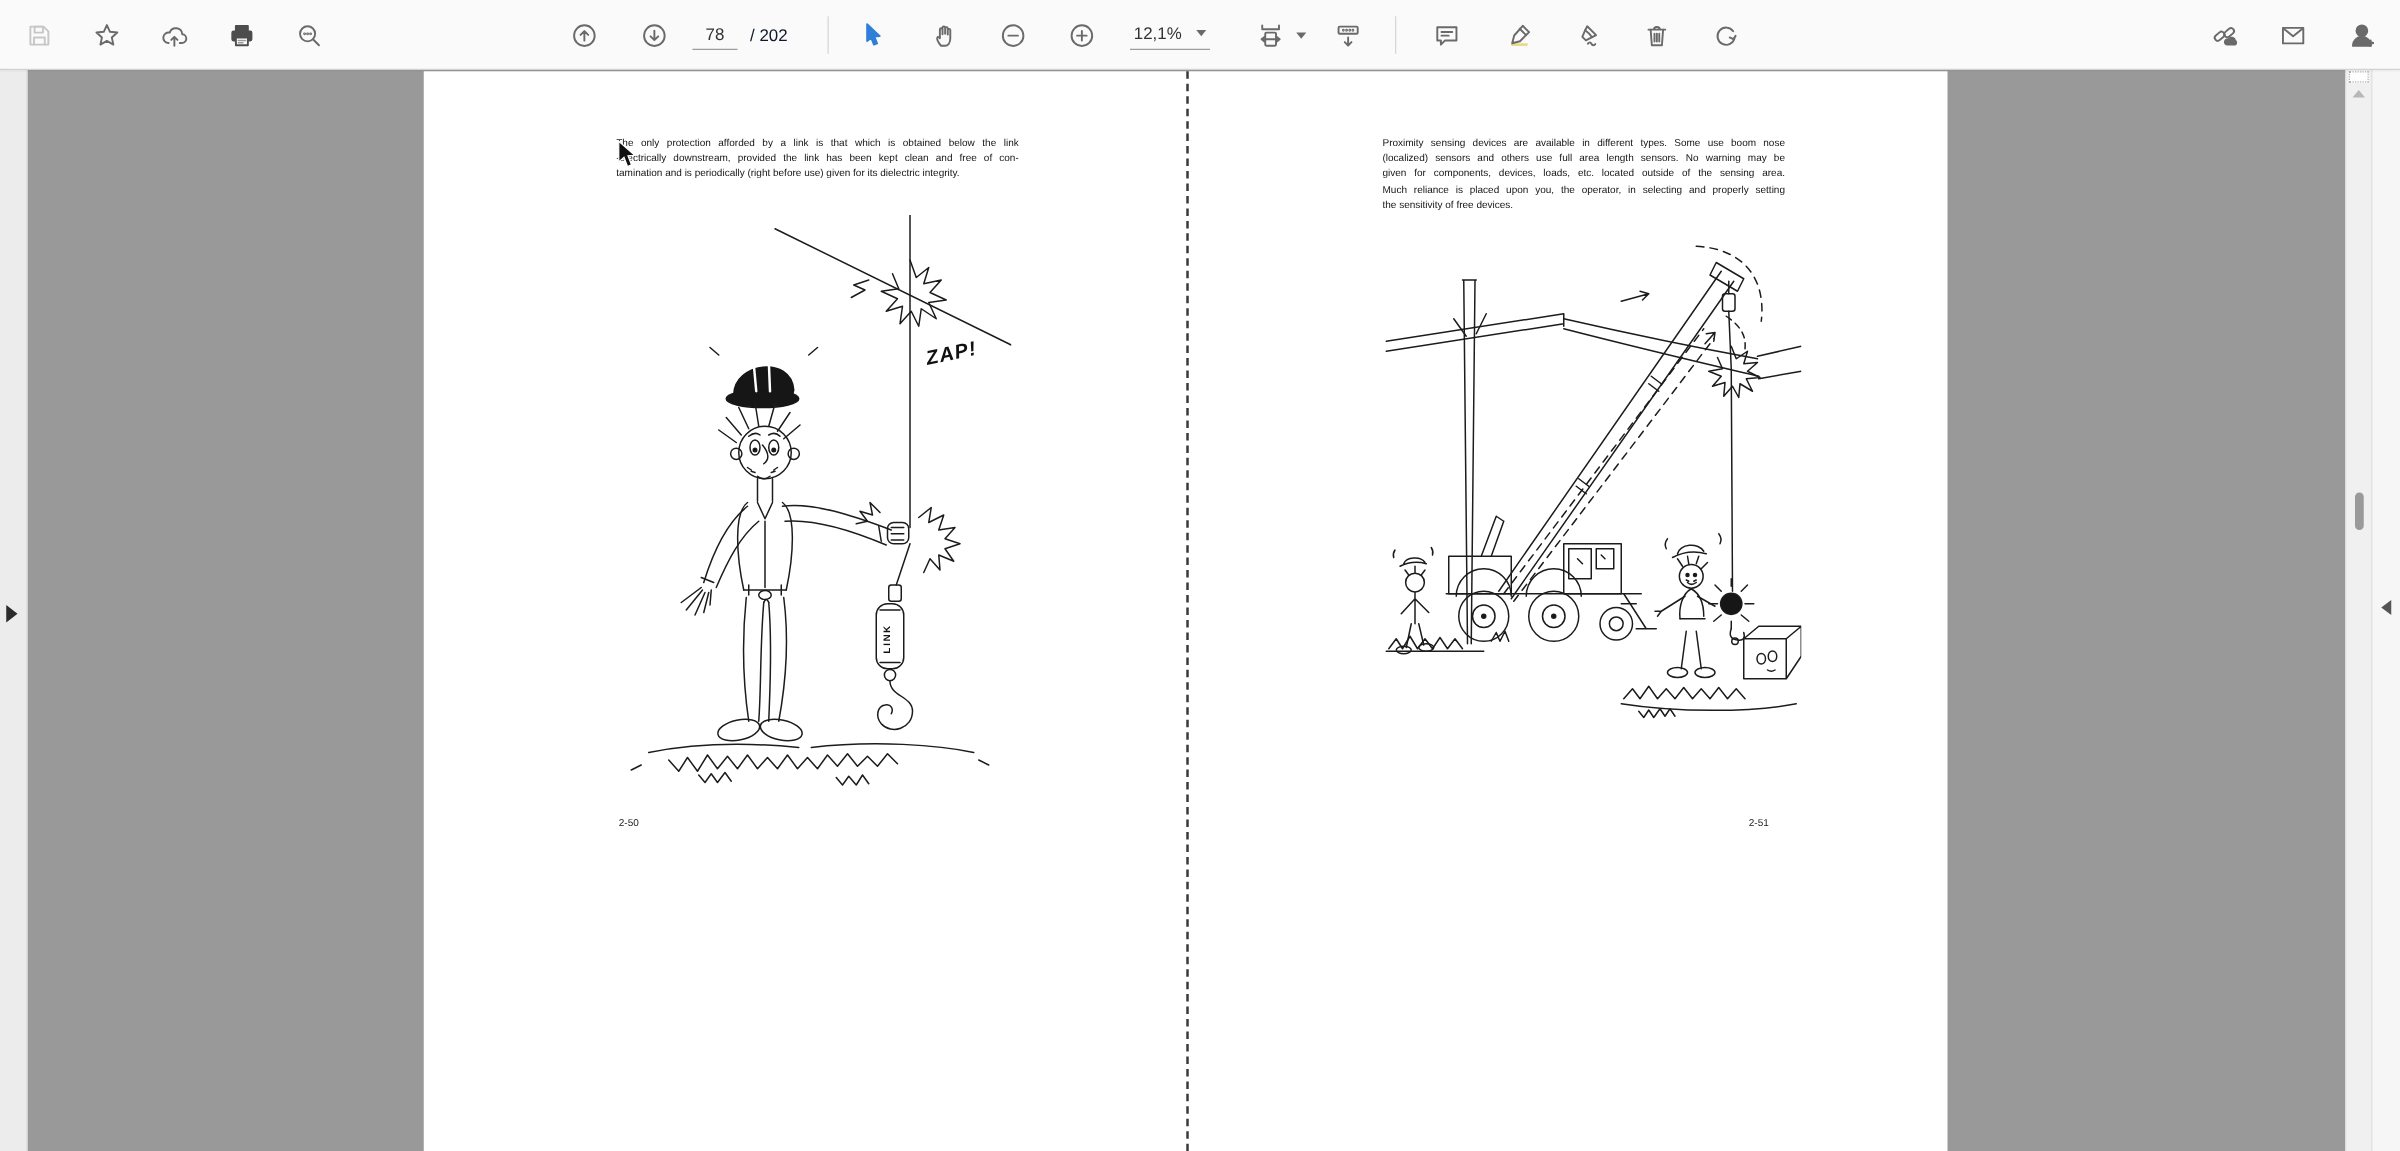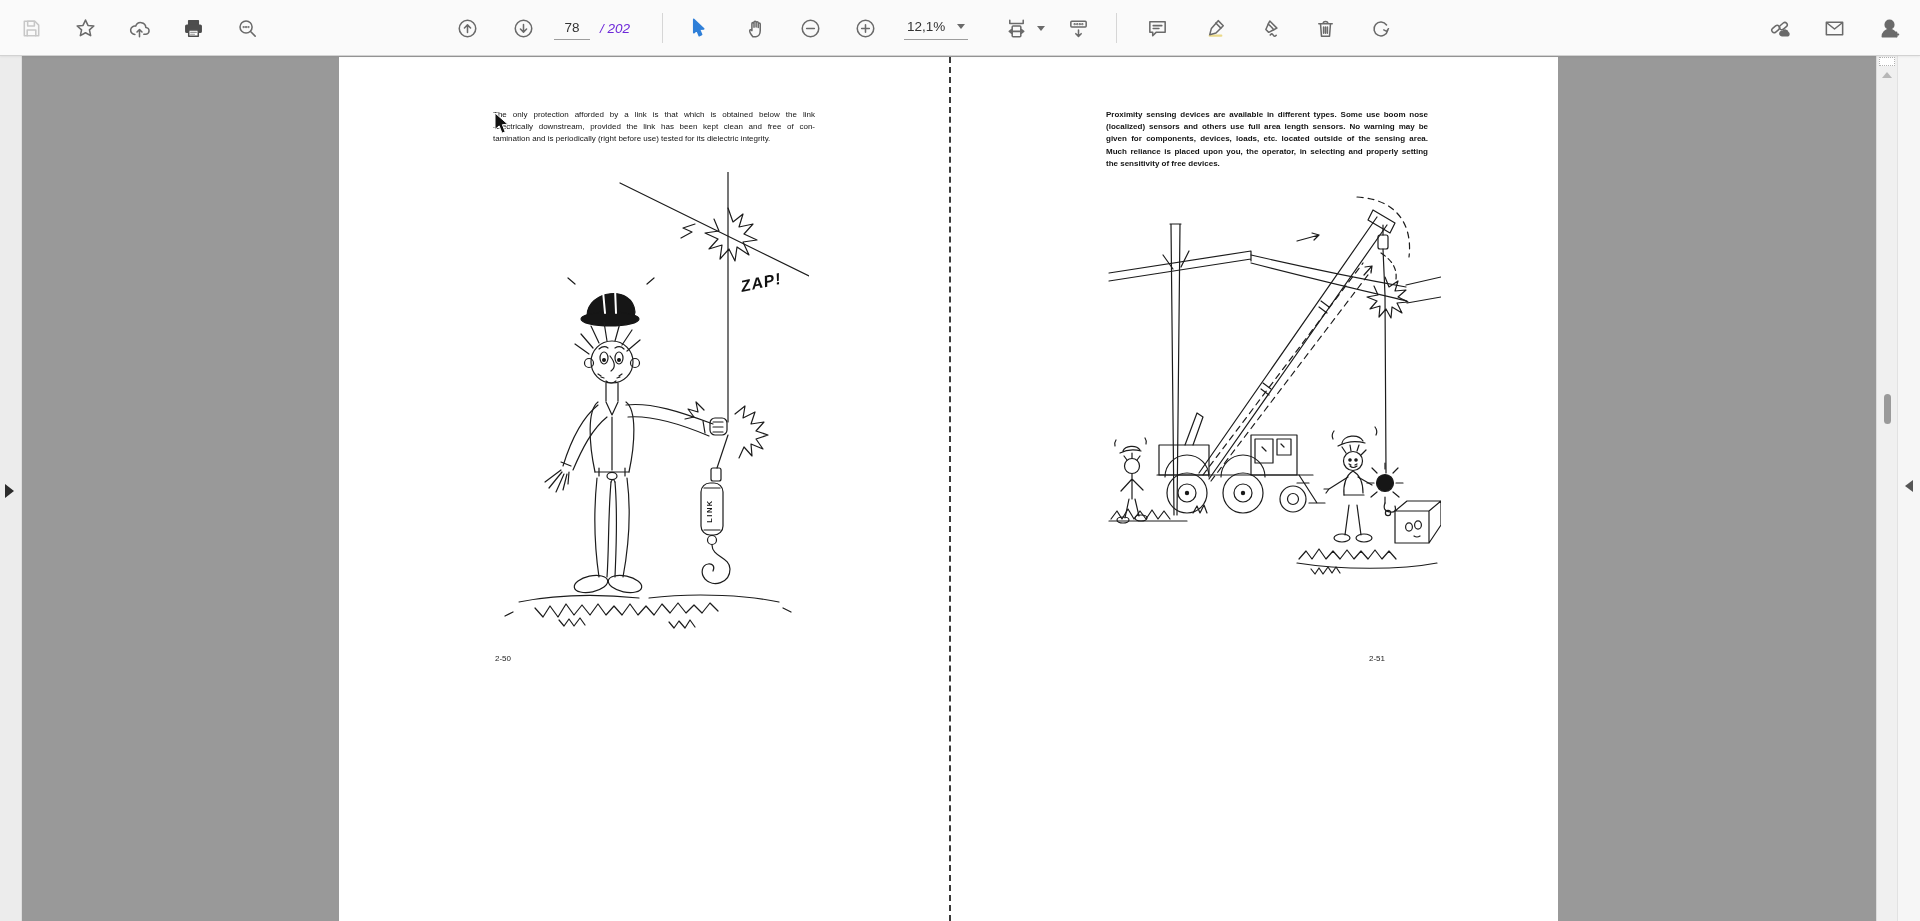--- a/index.html
+++ b/index.html
@@ -11,21 +11,21 @@
              border-bottom:1px solid #d2d2d2; box-shadow:0 1px 2px rgba(0,0,0,.06); z-index:50; }
   .tb-left { position:absolute; left:16px; top:0; height:56px; display:flex; align-items:center; gap:24px; }
   .tb-center { position:absolute; left:452px; top:0; height:56px; display:flex; align-items:center; }
   .tb-right { position:absolute; right:16px; top:0; height:56px; display:flex; align-items:center; gap:25px; }
   .tbtn { width:30px; height:30px; display:flex; align-items:center; justify-content:center; cursor:pointer; flex:0 0 auto; }
   .tbtn svg { width:23px; height:23px; stroke:#6a6a6a; fill:none; stroke-width:1.6; stroke-linecap:round; stroke-linejoin:round; }
   .tbtn.disabled svg { stroke:#c7c7c7; }
   .tb-divider { width:1px; height:30px; background:#d6d6d6; flex:0 0 auto; }
   .page-input { width:36px; border:0; border-bottom:1px solid #9d9d9d; background:transparent;
                 font-family:"Liberation Sans",sans-serif; font-size:13.5px; color:#333; text-align:center; padding:3px 0 4px; }
-  .page-total { font-size:13.5px; color:#6d28d9; white-space:nowrap;font-style:italic; }
+  .page-total { font-size:13.5px; color:#0f172a; white-space:nowrap; }
   .zoom-box { display:flex; align-items:center; gap:12px; border-bottom:1px solid #9d9d9d; padding:3px 3px 5px; cursor:pointer; }
   .zoom-val { font-size:13.5px; color:#333; white-space:nowrap; }
   .caret { width:0; height:0; border-left:4.5px solid transparent; border-right:4.5px solid transparent; border-top:5.5px solid #6a6a6a; }
   .combo { display:flex; align-items:center; gap:6px; cursor:pointer; }
 
   
   .left-rail { position:absolute; left:0; top:56px; width:22px; height:865px; background:#ececec; border-right:1px solid #dedede; }
   .left-rail .arrow { position:absolute; left:5px; top:428px; width:0; height:0;
                       border-top:7px solid transparent; border-bottom:7px solid transparent; border-left:9px solid #2b2b2b; cursor:pointer; }
   .right-rail { position:absolute; left:1897px; top:56px; width:23px; height:865px; background:#f6f6f6; border-left:1px solid #e2e2e2; }
@@ -220,21 +220,21 @@
   <div class="left-rail">
     <div class="arrow"></div>
   </div>
 
   <div class="spread">
     <div class="page-divider"></div>
 
     <div class="para" style="left:154px; top:52px;">
       <div class="ln">The only protection afforded by a link is that which is obtained below the link</div>
       <div class="ln">-electrically downstream, provided the link has been kept clean and free of con-</div>
-      <div class="ln last">tamination and is periodically (right before use) tested for its dielectric integrity.</div>
+      <div class="ln last">tamination and is periodically (right before use) given for its dielectric integrity.</div>
     </div>
 
     <div class="illu" style="left:160px; top:115px; width:310px; height:510px;">
       <svg viewBox="0 0 310 510" width="310" height="510">
 
         <path d="M121 11 L310 104"></path>
         <path d="M229 0 V250"></path>
 
         <path d="M229 36 l5 14 10 -8 -4 13 14 -3 -9 10 13 6 -14 2 6 13 -12 -8 -2 14 -6 -12 -9 10 2 -14 -13 4 9 -10 -13 -6 14 -2 -5 -12"></path>
         <path d="M196 52 l-12 4 9 4 -11 6"></path>
@@ -294,21 +294,21 @@
 
         <path d="M20 430 C70 420 120 424 140 426 M150 426 C200 420 252 424 280 430"></path>
         <path d="M36 436 l8 9 7 -11 8 11 8 -13 8 11 8 -10 8 10 8 -11 8 11 8 -9 8 9 8 -11 8 11 8 -9 8 9 8 -11 8 9 8 -10 8 10 8 -8 8 8 8 -10 8 8"></path>
         <path d="M60 448 l5 6 5 -7 5 7 6 -8 5 7 M170 450 l5 6 5 -7 6 7 5 -8 5 7"></path>
         <path d="M14 440 l-8 4 M284 436 l8 4"></path>
       </svg>
     </div>
 
     <div class="pagenum" style="left:156px; top:597px;">2-50</div>
 
-    <div class="para" style="left:767px; top:52px;font-weight:bold;">
+    <div class="para" style="left:767px; top:52px;">
       <div class="ln">Proximity sensing devices are available in different types. Some use boom nose</div>
       <div class="ln">(localized) sensors and others use full area length sensors. No warning may be</div>
       <div class="ln">given for components, devices, loads, etc. located outside of the sensing area.</div>
       <div class="ln">Much reliance is placed upon you, the operator, in selecting and properly setting</div>
       <div class="ln last">the sensitivity of free devices.</div>
     </div>
 
     <div class="illu" style="left:762px; top:120px; width:340px; height:400px;">
       <svg viewBox="0 0 340 400" width="340" height="400">
 
@@ -384,21 +384,21 @@
         <ellipse cx="22" cy="343" rx="6" ry="3"></ellipse>
           <ellipse cx="40" cy="341" rx="6" ry="3"></ellipse>
 
         <path d="M10 342 l6 -8 5 8 6 -10 6 10 6 -8 6 8 6 -9 6 9 6 -8 6 8 M8 344 H86"></path>
         <path d="M92 336 l4 -7 3 7 4 -8 3 8"></path>
         <path d="M198 382 l7 -8 6 8 7 -10 7 10 7 -8 7 8 7 -9 7 9 7 -8 7 8 7 -9 7 9 7 -8 7 8 M196 386 C240 393 300 393 336 386"></path>
         <path d="M210 392 l4 5 4 -6 4 6 5 -7 4 6 4 -6 4 6"></path>
       </svg>
     </div>
 
-    <div class="pagenum" style="left:1030px; top:597px;">2-51</div>
+    <div class="pagenum" style="left:1060px; top:597px;">2-51</div>
   </div>
 
   <div class="scrollbar">
     <div class="scroll-top-box"></div>
     <div class="scroll-up"></div>
     <div class="scroll-thumb"></div>
   </div>
   <div class="right-rail">
     <div class="arrow"></div>
   </div>

